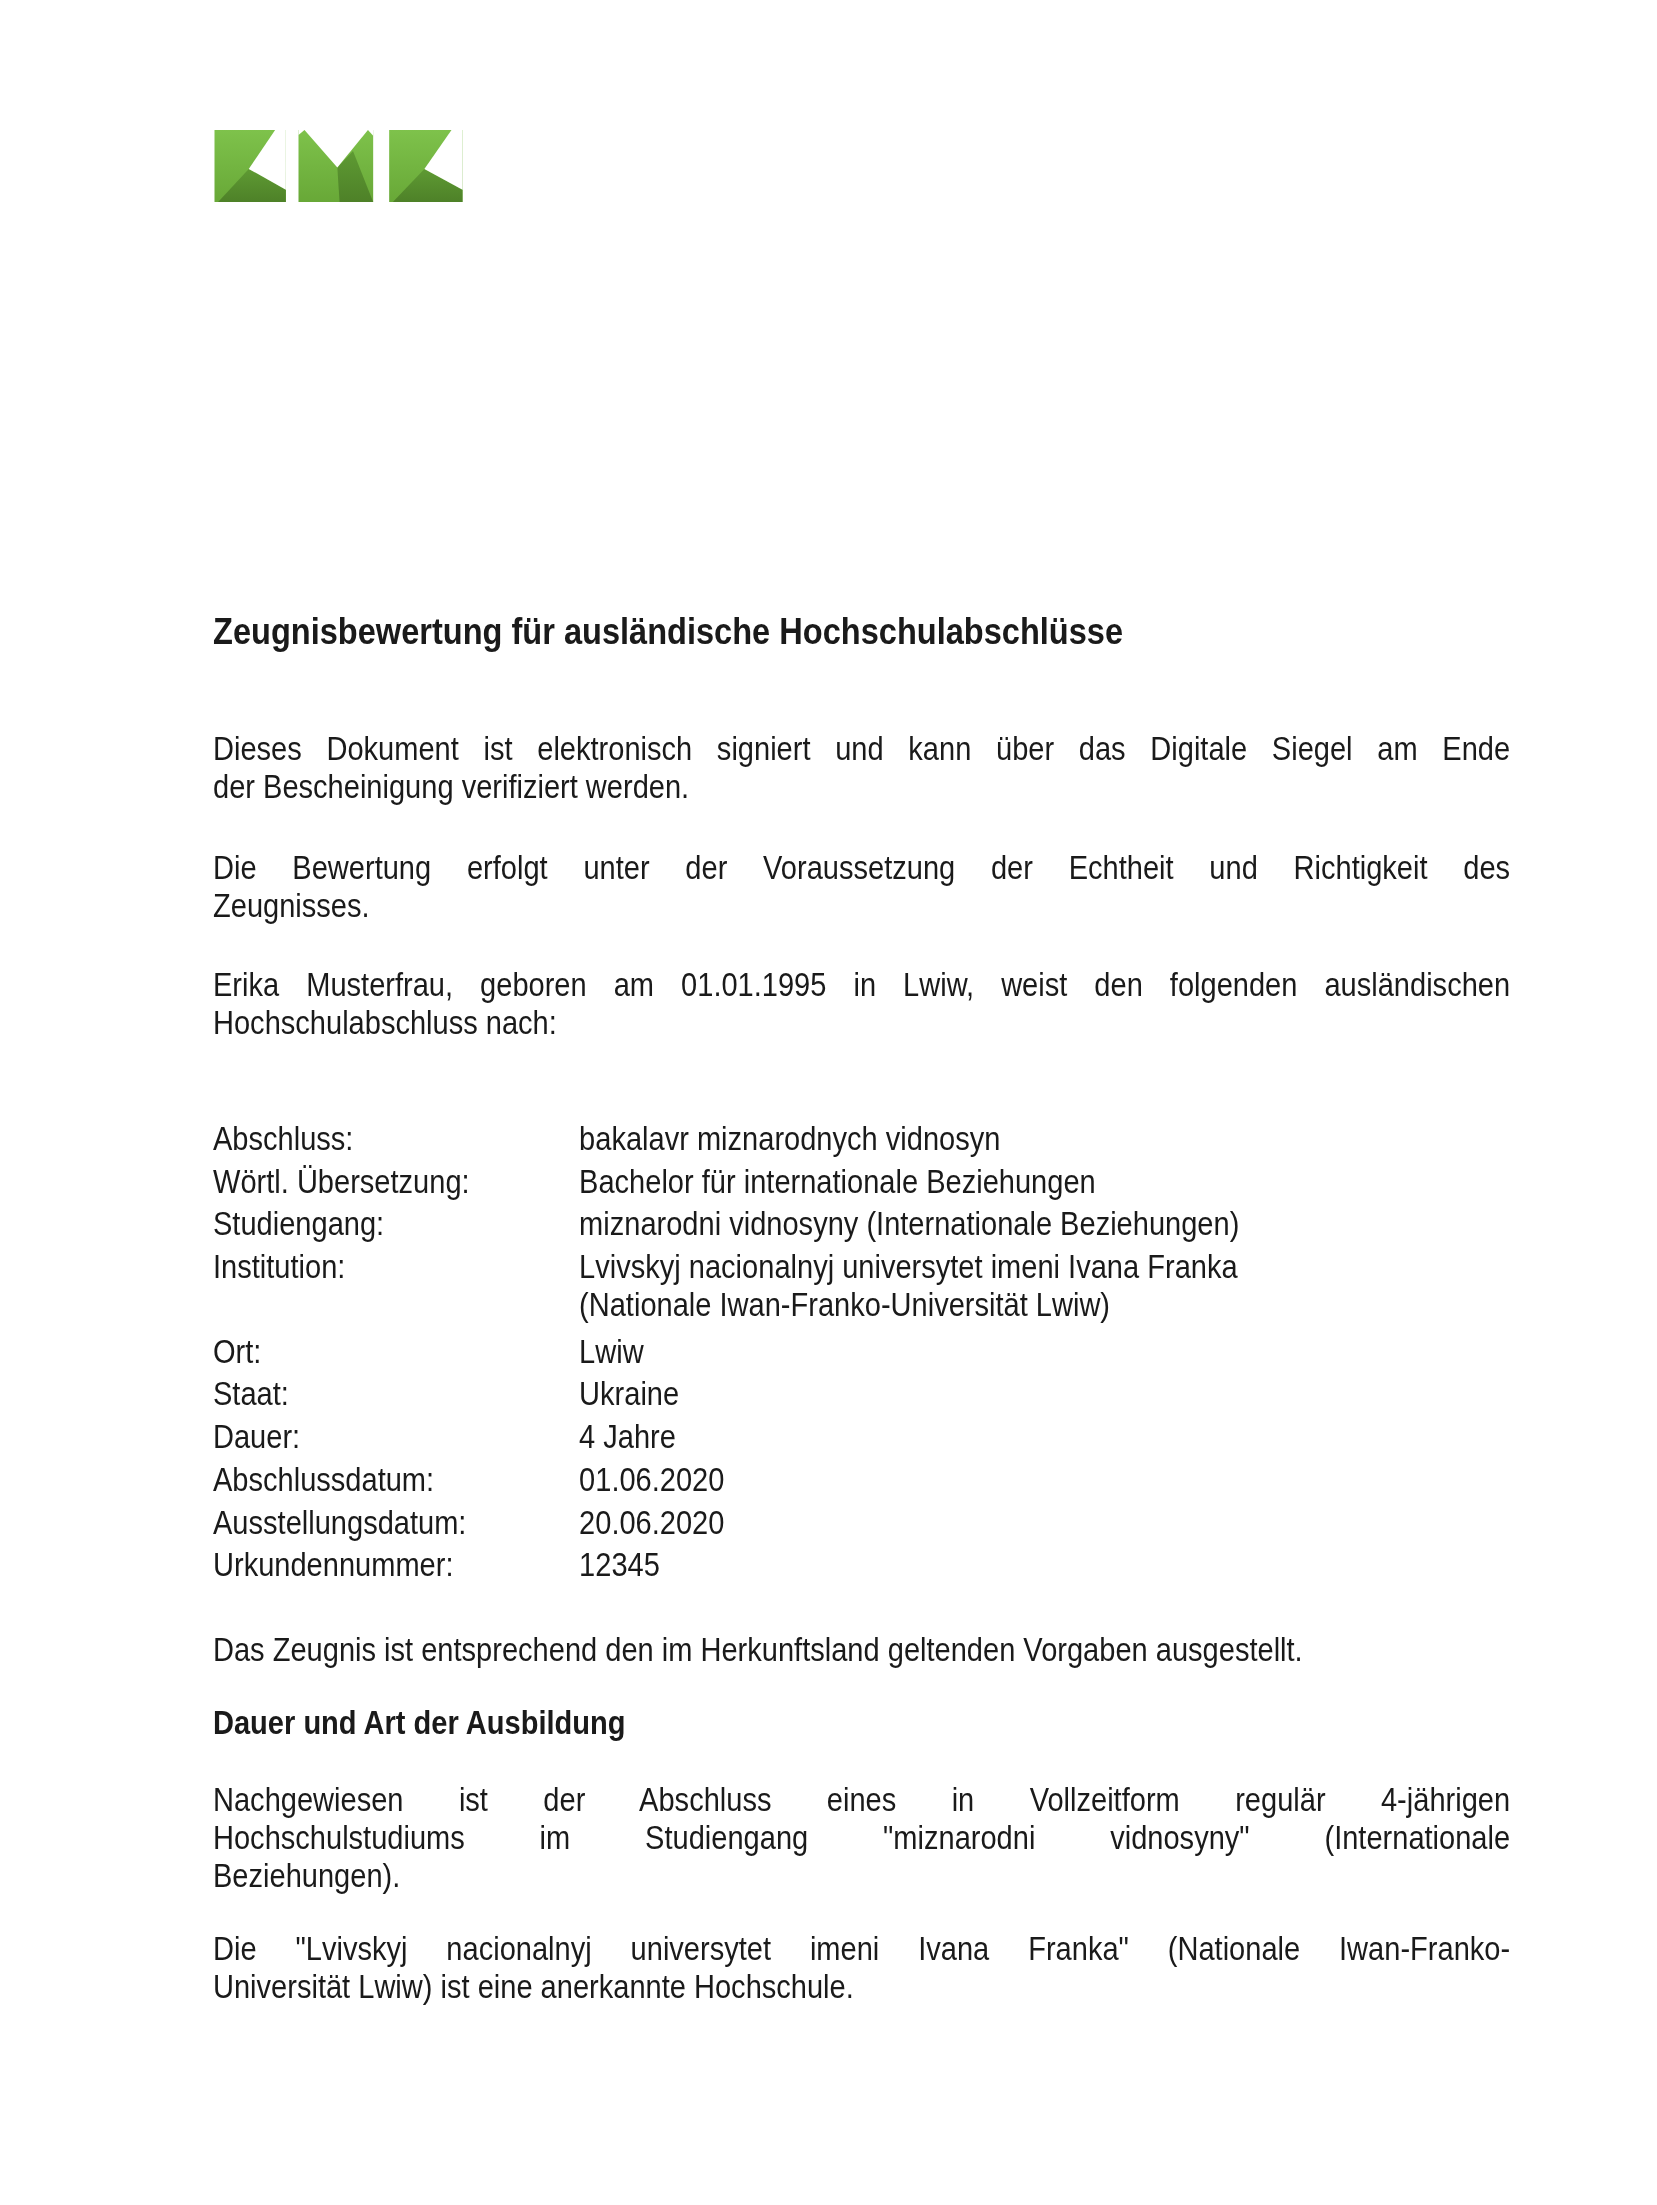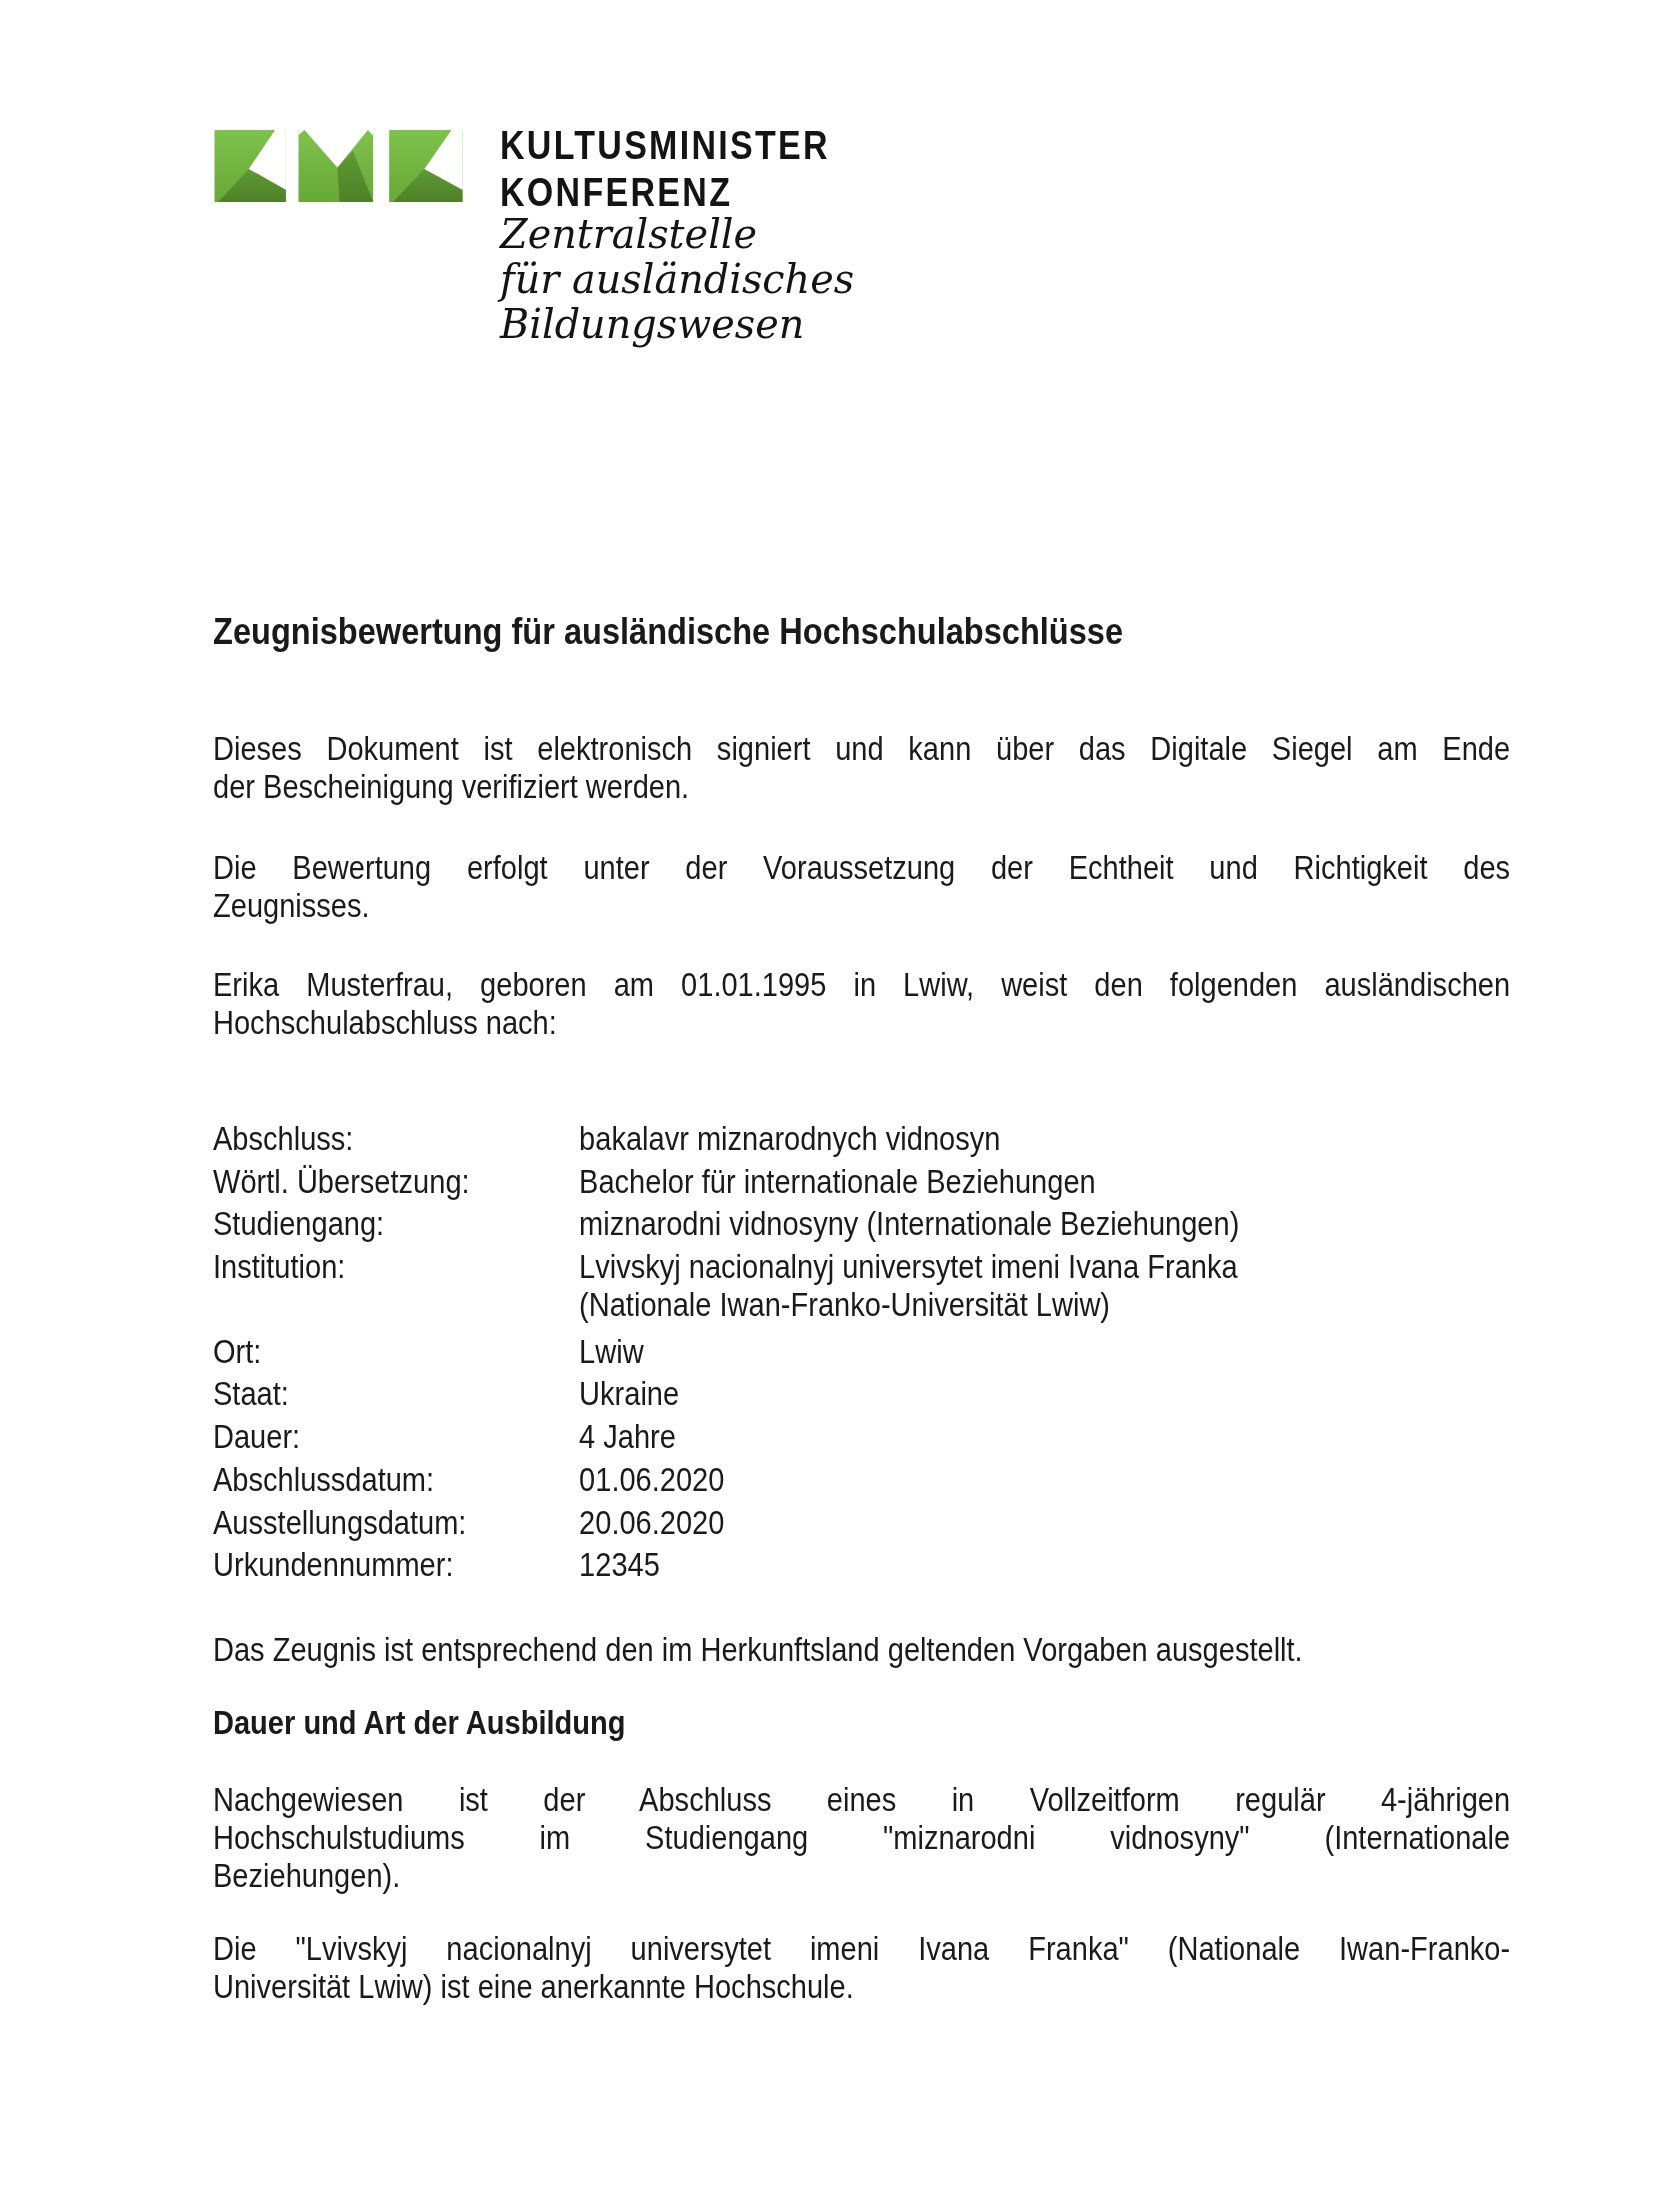--- a/index.html
+++ b/index.html
@@ -77,31 +77,20 @@
         </g>
       <g>
           <use href="#tileM" transform="translate(126,0) scale(1.12,1.08)"></use>
         </g>
       <g>
           <use href="#tileK" transform="translate(262,0) scale(1.10,1.08)"></use>
         </g>
     </svg>
   </div>
 
-  <div class="logo-text">
-    <div class="logo-bold">
-      <div>KULTUSMINISTER</div>
-      <div>KONFERENZ</div>
-    </div>
-    <div class="logo-serif">
-      <div>Zentralstelle</div>
-      <div>für ausländisches</div>
-      <div>Bildungswesen</div>
-    </div>
-  </div>
 
   <div class="content">
 
     <div class="doc-title">Zeugnisbewertung für ausländische Hochschulabschlüsse</div>
 
     <div class="p1">
       <div class="jl">Dieses Dokument ist elektronisch signiert und kann über das Digitale Siegel am Ende</div>
       <div>der Bescheinigung verifiziert werden.</div>
     </div>
 

